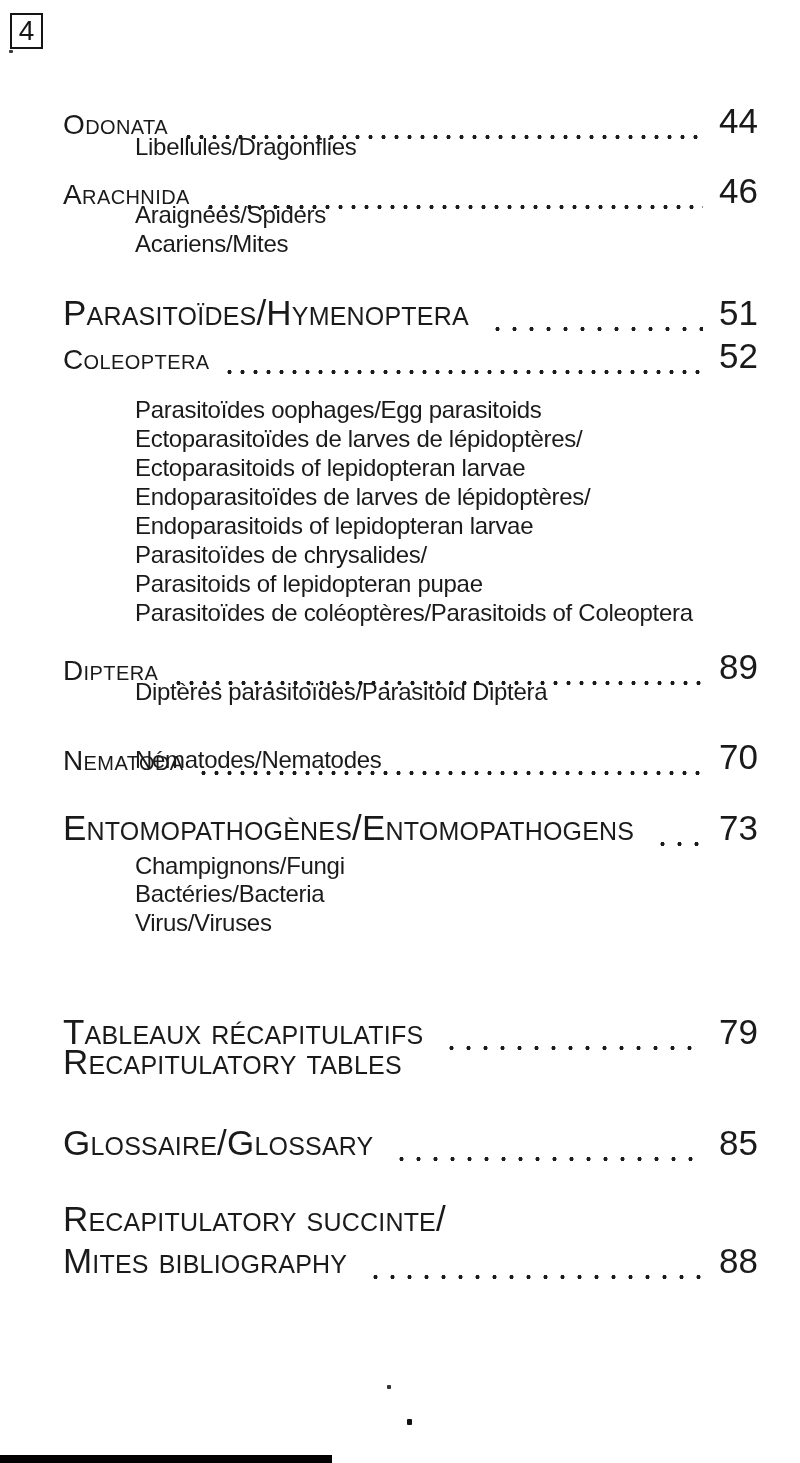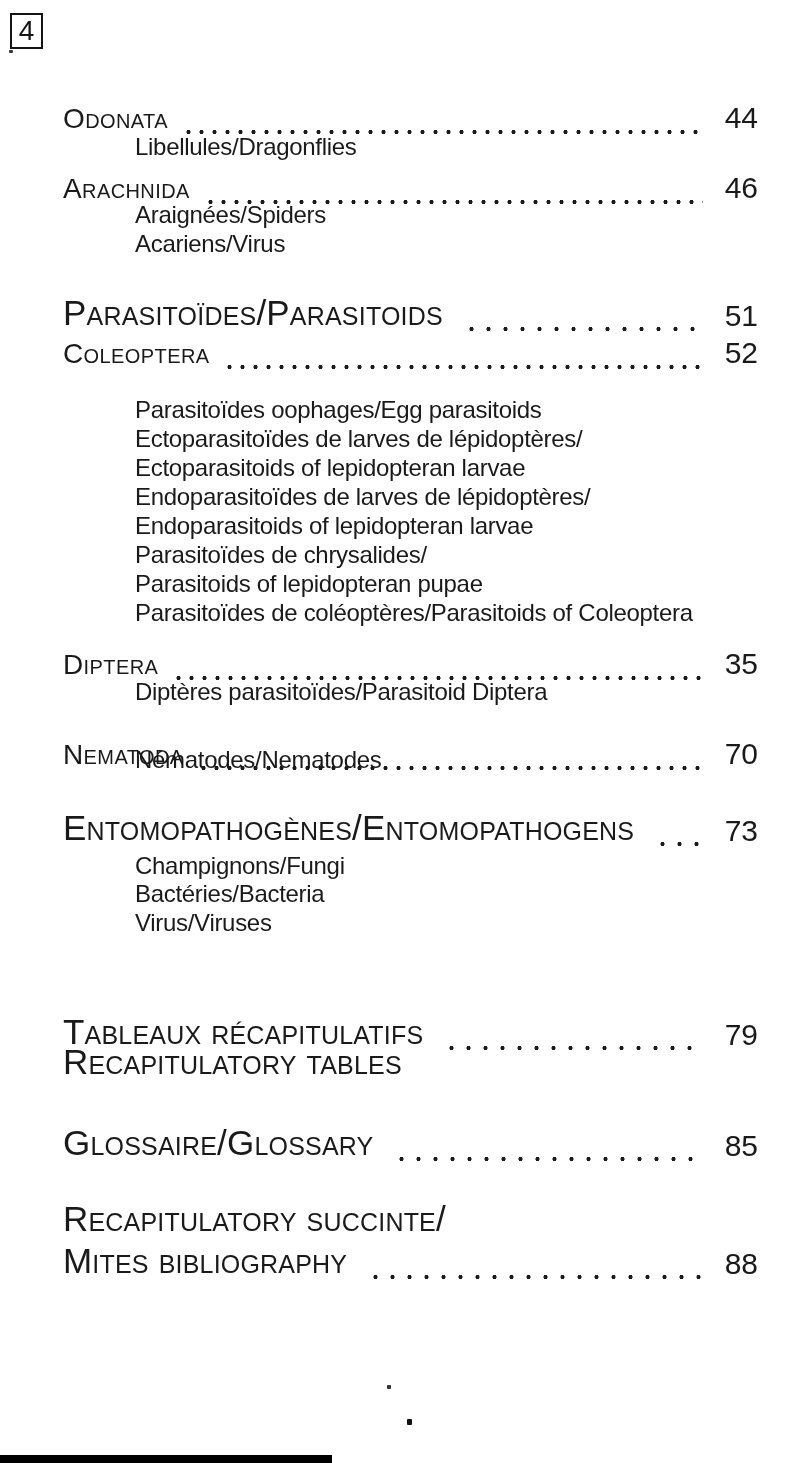--- a/index.html
+++ b/index.html
@@ -57,21 +57,21 @@
     min-width: 30px;
     margin-left: 18px;
     margin-right: 9px;
     background-image: radial-gradient(circle at 2.5px 3px, #1b1b1b 1.8px, transparent 2.3px);
     background-size: 13px 6px;
     background-repeat: repeat-x;
     background-position: left bottom;
   }
   .section .leader { background-size: 17px 6px; margin-left: 26px; }
   .pagenum {
-    font-size: 30px;
+    font-size: 35px;
     width: 46px;
     text-align: right;
     flex: 0 0 auto;
   }
   
   .speck { position: absolute; background: #1c1c1c; border-radius: 1px; }
   .speck-a { left: 9px;   top: 50px;   width: 4px; height: 3px; background:#3a3a3a; }
   .speck-b { left: 387px; top: 1385px; width: 4px; height: 4px; background:#333; }
   .speck-c { left: 407px; top: 1419px; width: 5px; height: 6px; background:#111; }
   .edge-bar {
@@ -101,25 +101,25 @@
 
   <div class="row level1" style="top:130px">
     <span class="label">Arachnida</span>
     <span class="leader"></span>
     <span class="pagenum">46</span>
   </div>
   <div class="row sub" style="top:161px">
     <span class="label">Araignées/Spiders</span>
   </div>
   <div class="row sub" style="top:190px">
-    <span class="label">Acariens/Virus</span>
+    <span class="label">Acariens/Mites</span>
   </div>
 
   <div class="row section" style="top:252px">
-    <span class="label">Parasitoïdes/Parasitoids</span>
+    <span class="label">Parasitoïdes/Hymenoptera</span>
     <span class="leader"></span>
     <span class="pagenum">51</span>
   </div>
 
   <div class="row level1" style="top:295px">
     <span class="label">Coleoptera</span>
     <span class="leader"></span>
     <span class="pagenum">52</span>
   </div>
   <div class="row sub" style="top:356px">
@@ -143,21 +143,21 @@
   <div class="row sub" style="top:530px">
     <span class="label">Parasitoids of lepidopteran pupae</span>
   </div>
   <div class="row sub" style="top:559px">
     <span class="label">Parasitoïdes de coléoptères/Parasitoids of Coleoptera</span>
   </div>
 
   <div class="row level1" style="top:606px">
     <span class="label">Diptera</span>
     <span class="leader"></span>
-    <span class="pagenum">35</span>
+    <span class="pagenum">89</span>
   </div>
   <div class="row sub" style="top:638px">
     <span class="label">Diptères parasitoïdes/Parasitoid Diptera</span>
   </div>
 
   <div class="row level1" style="top:696px">
     <span class="label">Nematoda</span>
     <span class="leader"></span>
     <span class="pagenum">70</span>
   </div>

